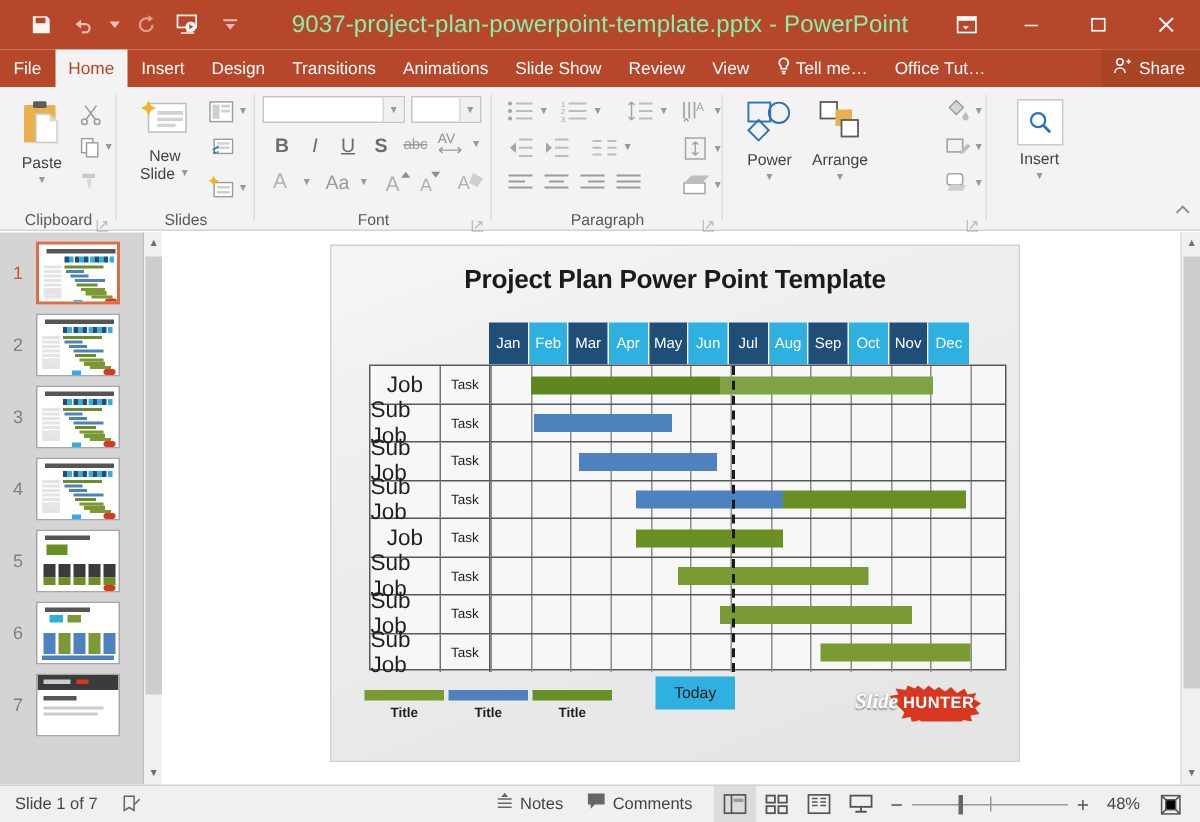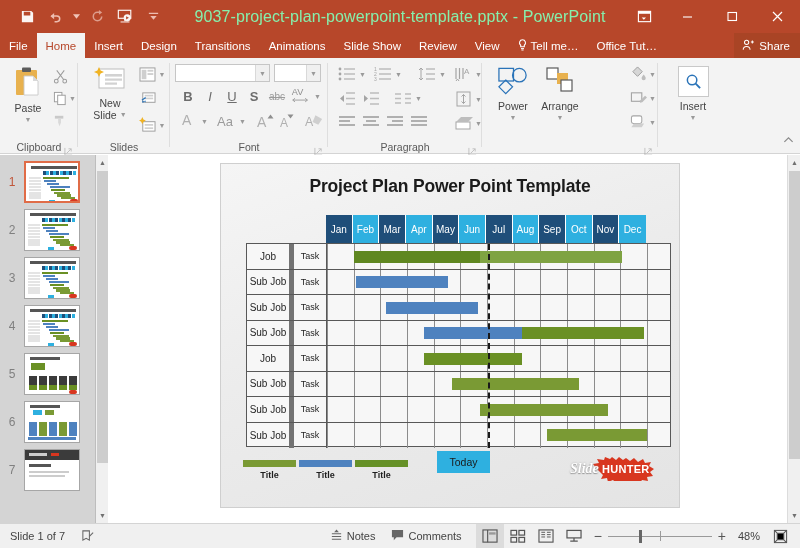--- a/index.html
+++ b/index.html
@@ -117,21 +117,21 @@
 
   .gtable {
     position: absolute; left: 25px; top: 79px; width: 425px; height: 204px;
     border: 1px solid #585858; background: #f7f7f7;
   }
   .grow { position: absolute; left: 0; width: 100%; height: 25.5px; border-bottom: 1px solid #585858; }
   .grow:last-child { border-bottom: none; }
   .cell-job {
     position: absolute; left: 0; top: 0; width: 47px; height: 100%;
     display: flex; align-items: center; justify-content: center;
-    font-size: 10px; color: #1f1f1f; border-right: 5px solid #737373;
+    font-size: 15px; color: #1f1f1f; border-right: 1px solid #737373;
   }
   .cell-task {
     position: absolute; left: 47px; top: 0; width: 33px; height: 100%;
     display: flex; align-items: center; justify-content: center;
     font-size: 9px; color: #1f1f1f; border-right: 1px solid #585858;
   }
   .vline { position: absolute; top: 0; width: 1px; height: 204px; background: #8c8c8c; }
   .bar { position: absolute; height: 12px; top: 6.5px; }
   .todayline {
     position: absolute; top: 0; width: 0; height: 204px;

